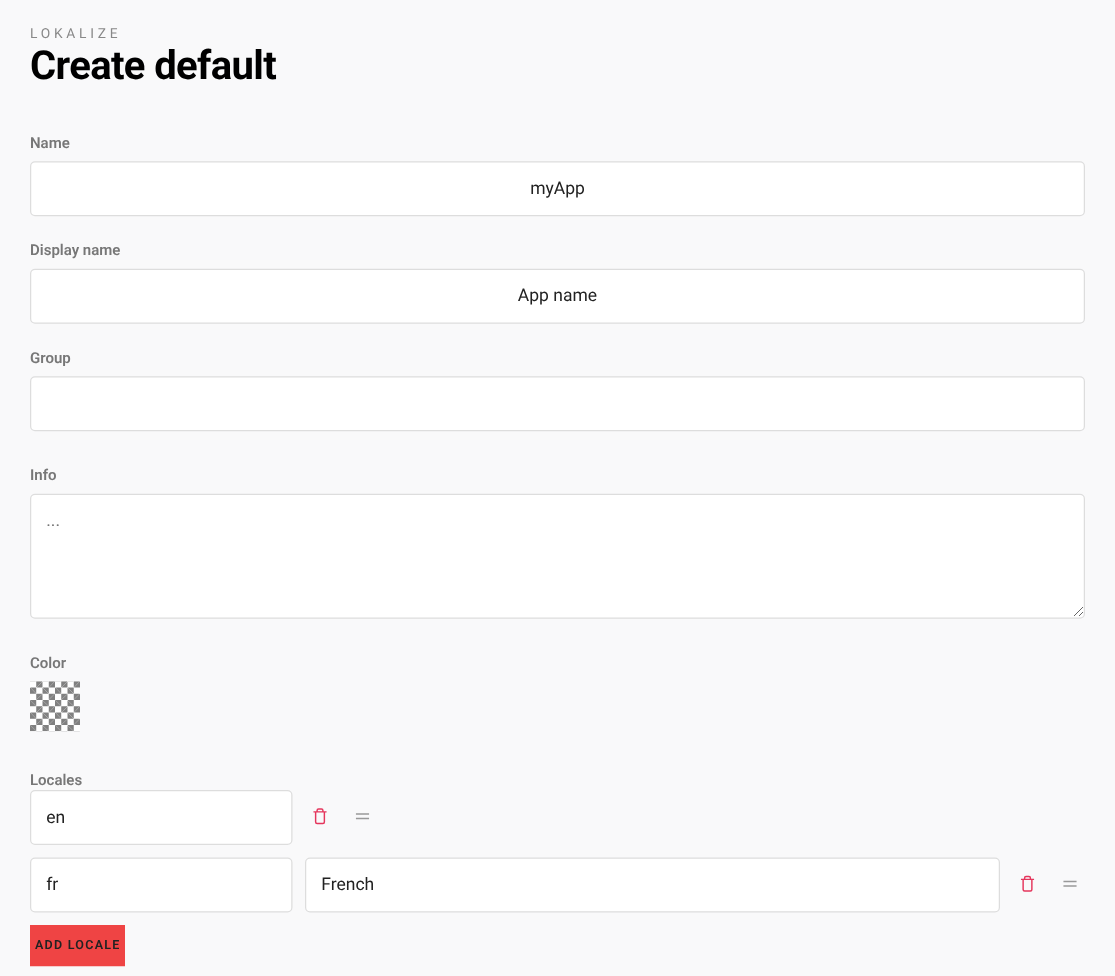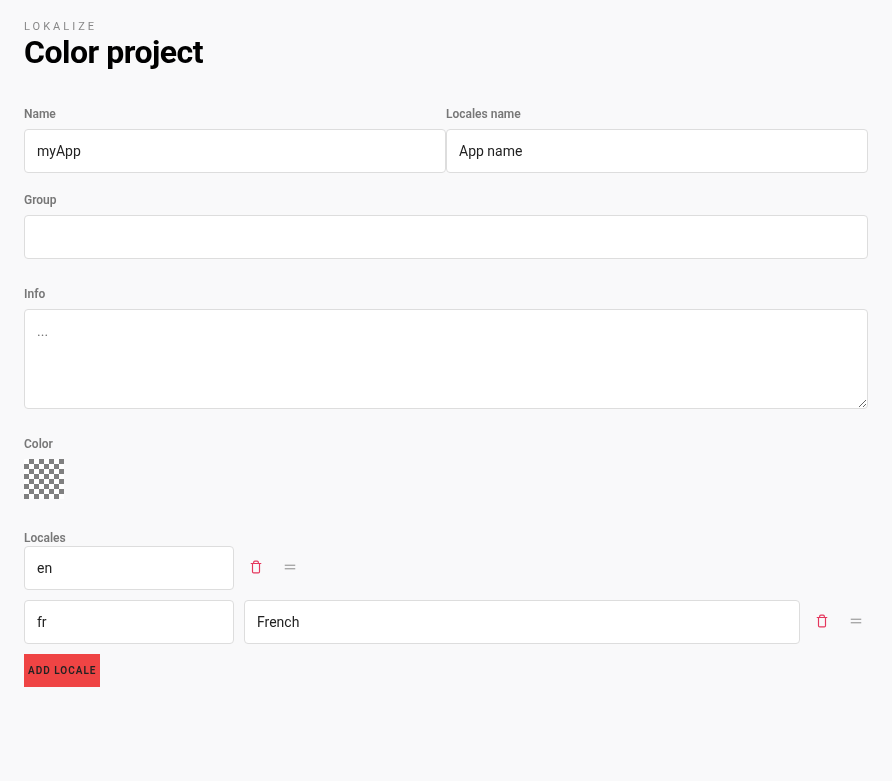--- a/index.html
+++ b/index.html
@@ -23,21 +23,23 @@
     }
     .page-title {
       font-size: 32px;
       font-weight: 700;
       letter-spacing: -0.5px;
       margin-bottom: 36px;
       color: #000;
     }
     .row {
       display: flex;
+      gap: 20px;
       margin-bottom: 20px;
+      flex-direction: column;
     }
     .field {
       flex: 1;
       display: flex;
       flex-direction: column;
     }
     .field-full {
       margin-bottom: 28px;
     }
     .label {
@@ -48,20 +50,21 @@
     }
     .input {
       width: 100%;
       padding: 13px 12px;
       font-size: 14px;
       border: 1px solid #ddd;
       border-radius: 4px;
       background: #fff;
       color: #222;
       font-family: inherit;
+      text-align: center;
     }
     .input::placeholder {
       color: #222;
     }
     .textarea {
       width: 100%;
       padding: 13px 12px;
       font-size: 14px;
       border: 1px solid #ddd;
       border-radius: 4px;
@@ -150,29 +153,29 @@
       border: none;
       cursor: pointer;
       color: #222;
       font-family: inherit;
     }
   </style>
 </head>
 <body>
 
 <div class="breadcrumb">LOKALIZE</div>
-<h1 class="page-title">Color project</h1>
+<h1 class="page-title">Create default</h1>
 
 <div class="row">
   <div class="field">
     <label class="label">Name</label>
     <input class="input" type="text" placeholder="myApp" style="">
   </div>
   <div class="field">
-    <label class="label">Locales name</label>
+    <label class="label">Display name</label>
     <input class="input" type="text" placeholder="App name" style="">
   </div>
 </div>
 
 <div class="field field-full">
   <label class="label">Group</label>
   <input class="input" type="text" style="">
 </div>
 
 <div class="field field-full">

